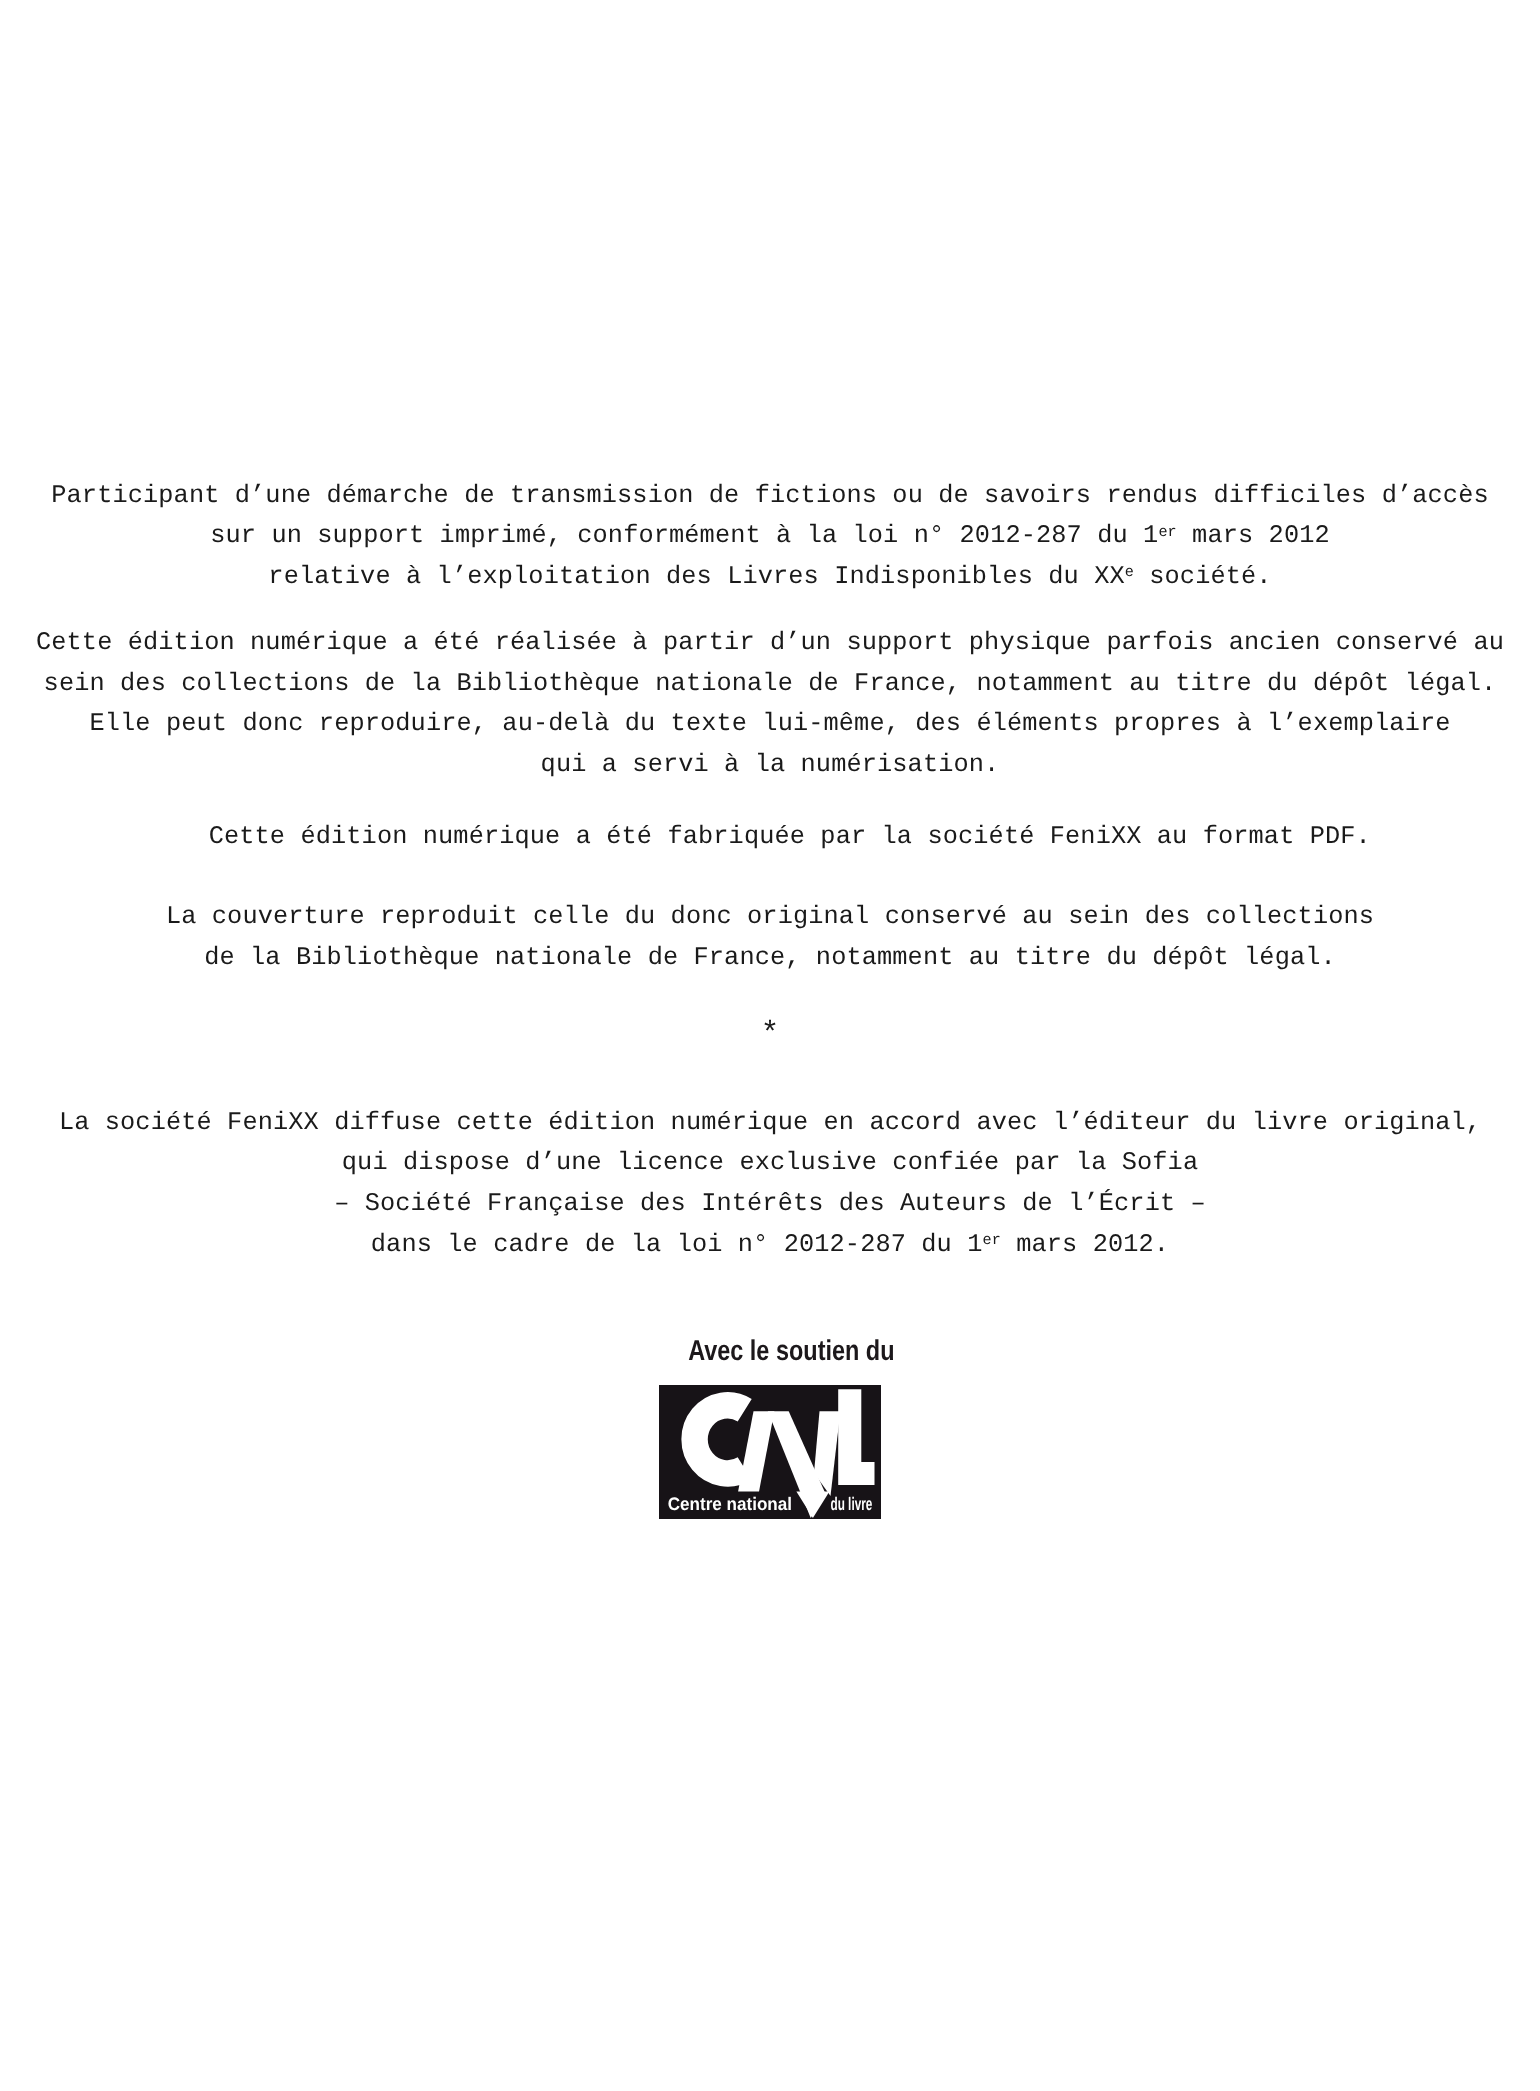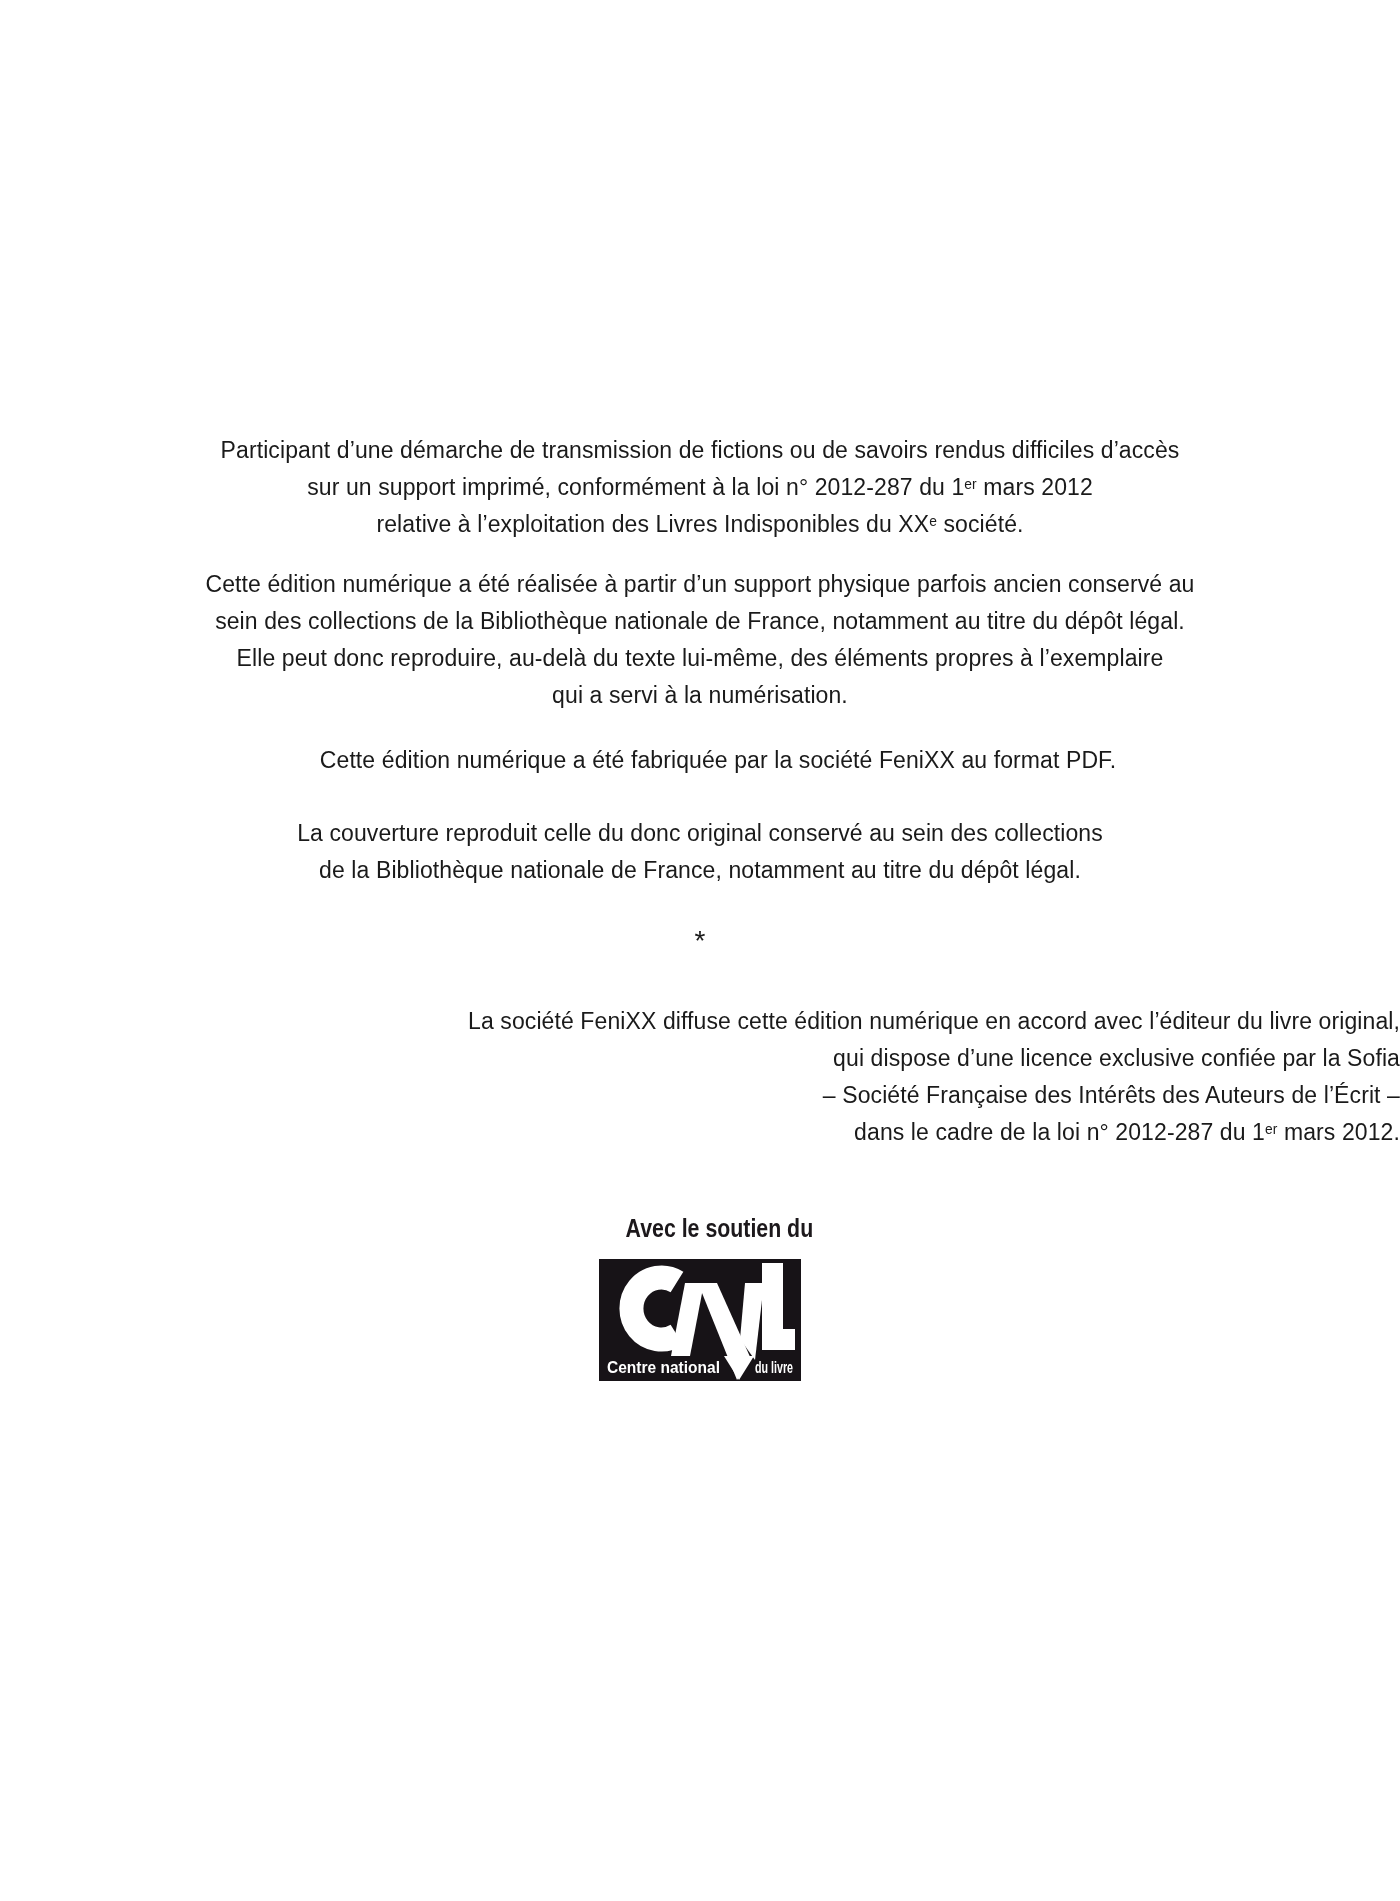--- a/index.html
+++ b/index.html
@@ -17,27 +17,28 @@
     box-sizing: border-box;
     padding-top: 432px;
     width: 100%;
     text-align: center;
   }
   .para {
     margin: 0;
     font-size: 23px;
     line-height: 37px;
     letter-spacing: 0.1px;
+    font-family: Liberation Mono, monospace;
   }
   .para .ln { display: block; white-space: nowrap; }
   .mt-p2 { margin-top: 23px; }
   .mt-p3 { margin-top: 28px; padding-left: 36px; }
   .mt-p4 { margin-top: 36px; }
   .mt-star { margin-top: 33px; }
-  .mt-p5 { margin-top: 42px; text-align: right; }
+  .mt-p5 { margin-top: 42px; }
   .mt-caption { margin-top: 61px; }
   .mt-logo { margin-top: 11px; }
   sup.sp {
     font-size: 0.60em;
     line-height: 0;
     vertical-align: baseline;
     position: relative;
     top: -0.45em;
   }
   .star {

